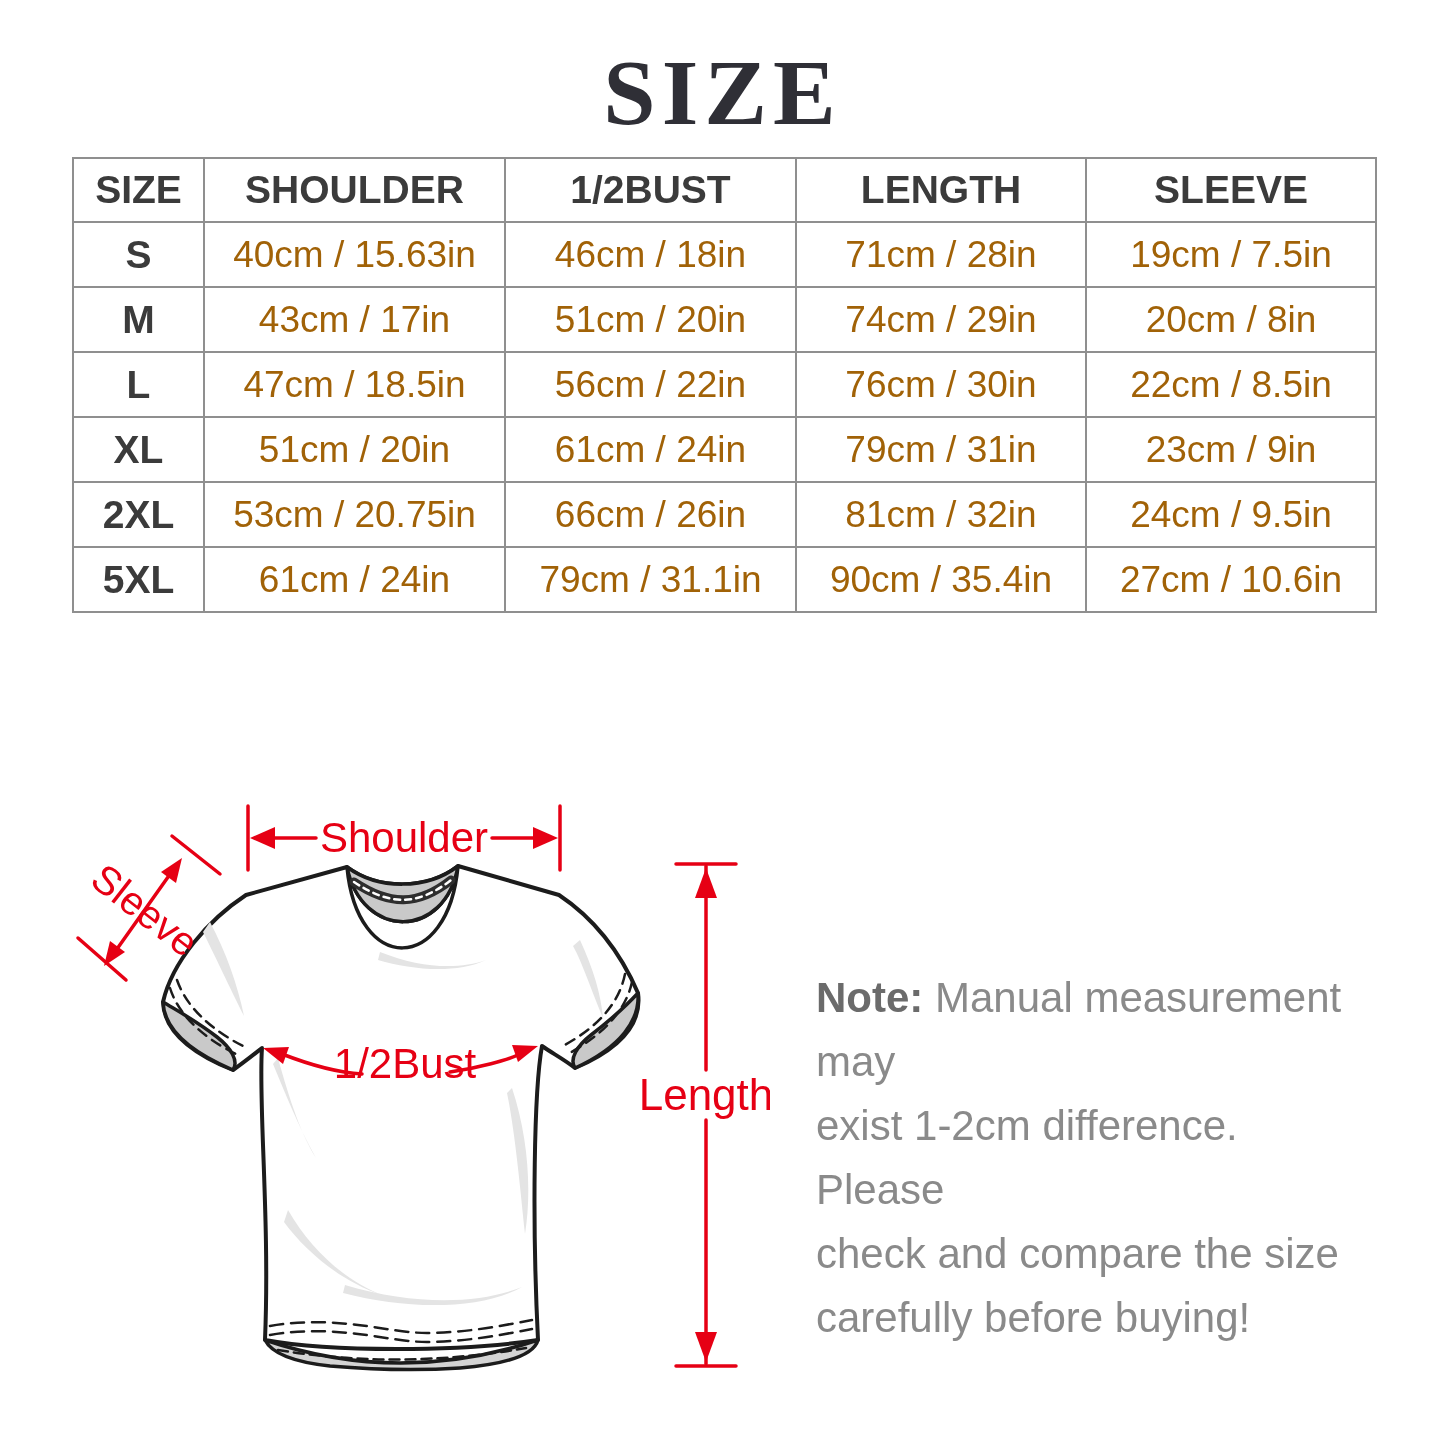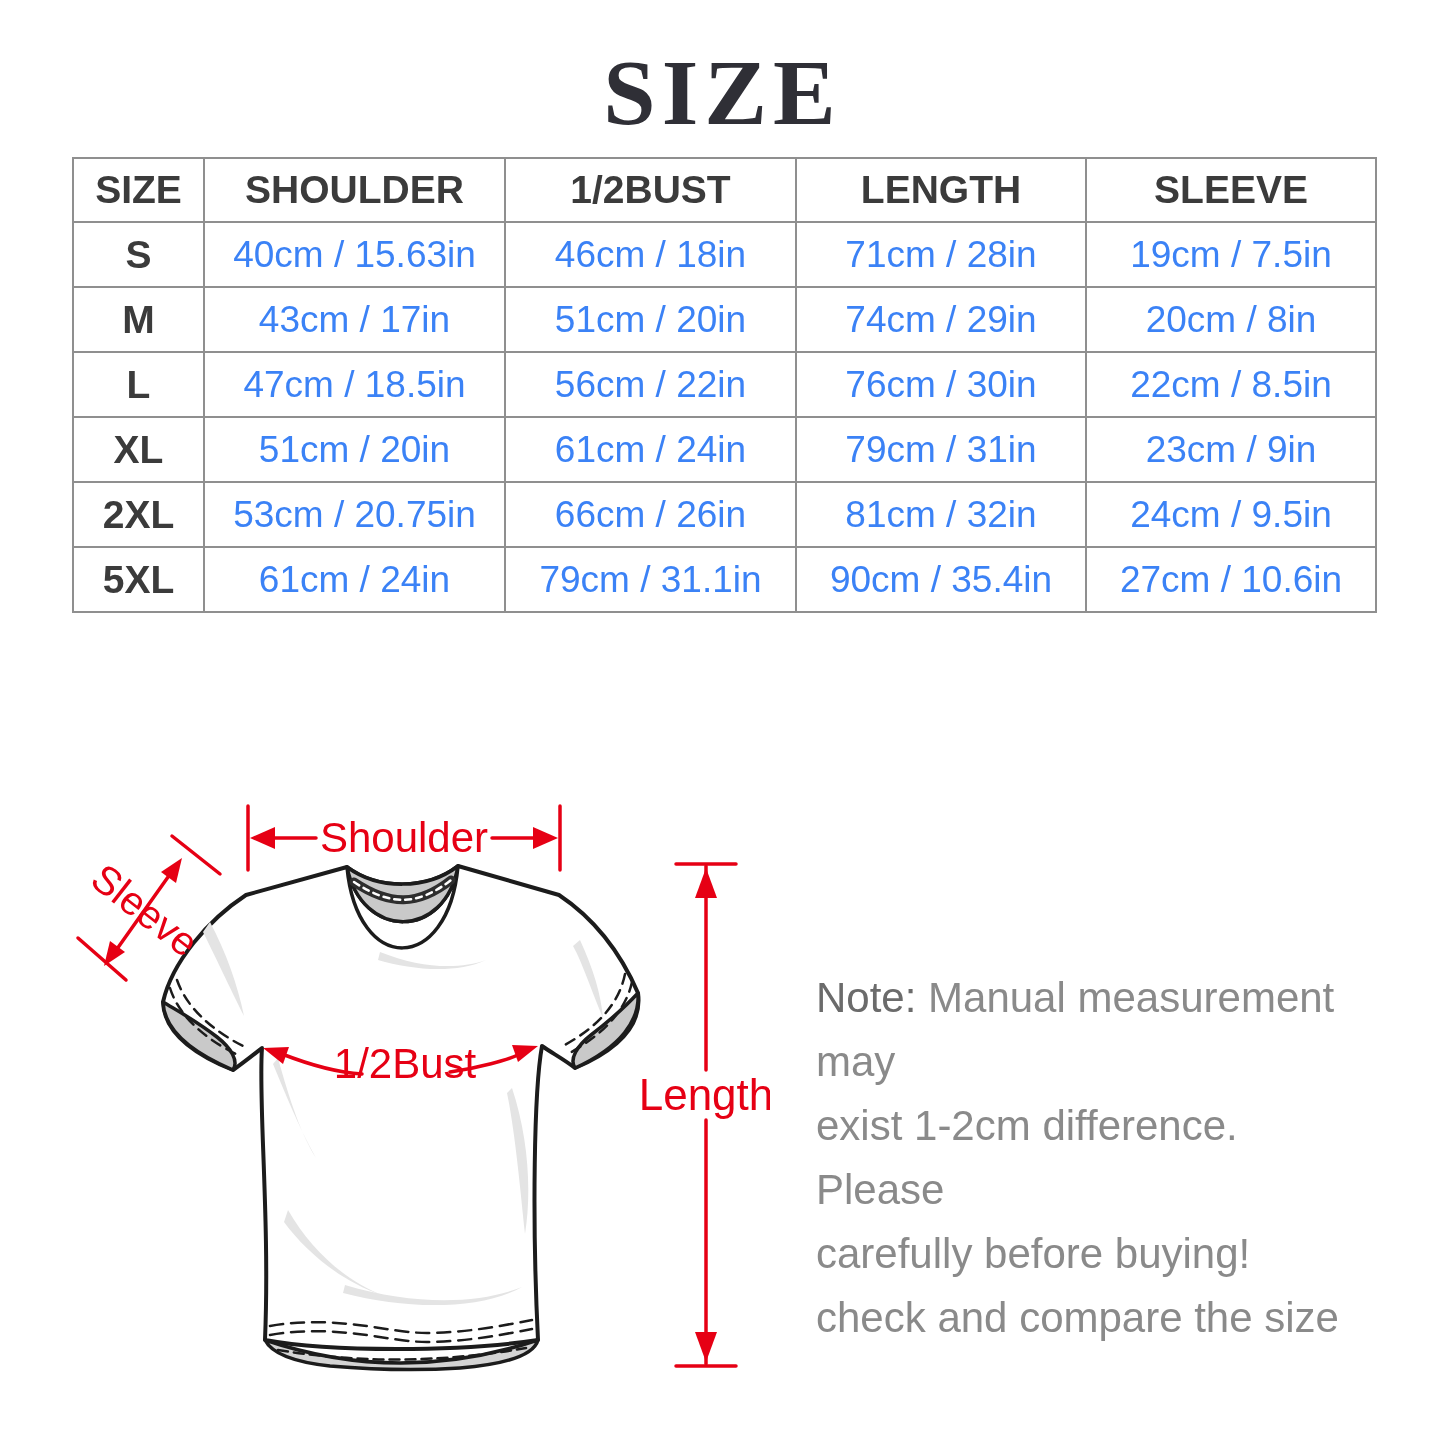--- a/index.html
+++ b/index.html
@@ -17,31 +17,31 @@
     position:absolute; left:72px; top:157px; width:1303px;
     border-collapse:collapse; table-layout:fixed;
   }
   .size-table th, .size-table td {
     border:2px solid #8f8f8f; text-align:center; vertical-align:middle;
     white-space:nowrap; overflow:hidden;
   }
   .size-table th {
     height:64px; font-size:39px; font-weight:bold; color:#3b3b3b;
   }
-  .size-table td { height:65px; font-size:37px; color:#3b82f6; }
+  .size-table td { height:65px; font-size:37px; color:#a16207; }
   .size-table td.size-col { font-size:39px; font-weight:bold; color:#3b3b3b; }
 
   .diagram-svg { position:absolute; left:60px; top:790px; width:710px; height:630px; }
   .diagram-svg text { font-family:"Liberation Sans", sans-serif; }
 
   .note-block {
     position:absolute; left:816px; top:966px; width:560px;
     font-size:42px; line-height:64px; color:#8a8a8a;
   }
-  .note-block .note-label { font-weight:normal; color:#6b6b6b; }
+  .note-block .note-label { font-weight:bold; color:#6b6b6b; }
 </style>
 </head>
 <body>
 
 <div class="stage">
 
   <div class="page-title">SIZE</div>
 
   <table class="size-table">
     <colgroup>
@@ -188,17 +188,17 @@
         <polygon points="646,78 635,108 657,108" fill="#e60014" stroke="none"></polygon>
         <polygon points="646,572 635,542 657,542" fill="#e60014" stroke="none"></polygon>
       </g>
       <text x="646" y="320" text-anchor="middle" font-size="44" fill="#e60014" stroke="none">Length</text>
     </g>
   </svg>
 
   <div class="note-block">
     <div><span class="note-label">Note:</span> <span>Manual measurement may</span></div>
     <div>exist 1-2cm difference. Please</div>
+    <div>check and compare the size</div>
     <div>carefully before buying!</div>
-    <div>check and compare the size</div>
   </div>
 
 </div>
 
 </body></html>

